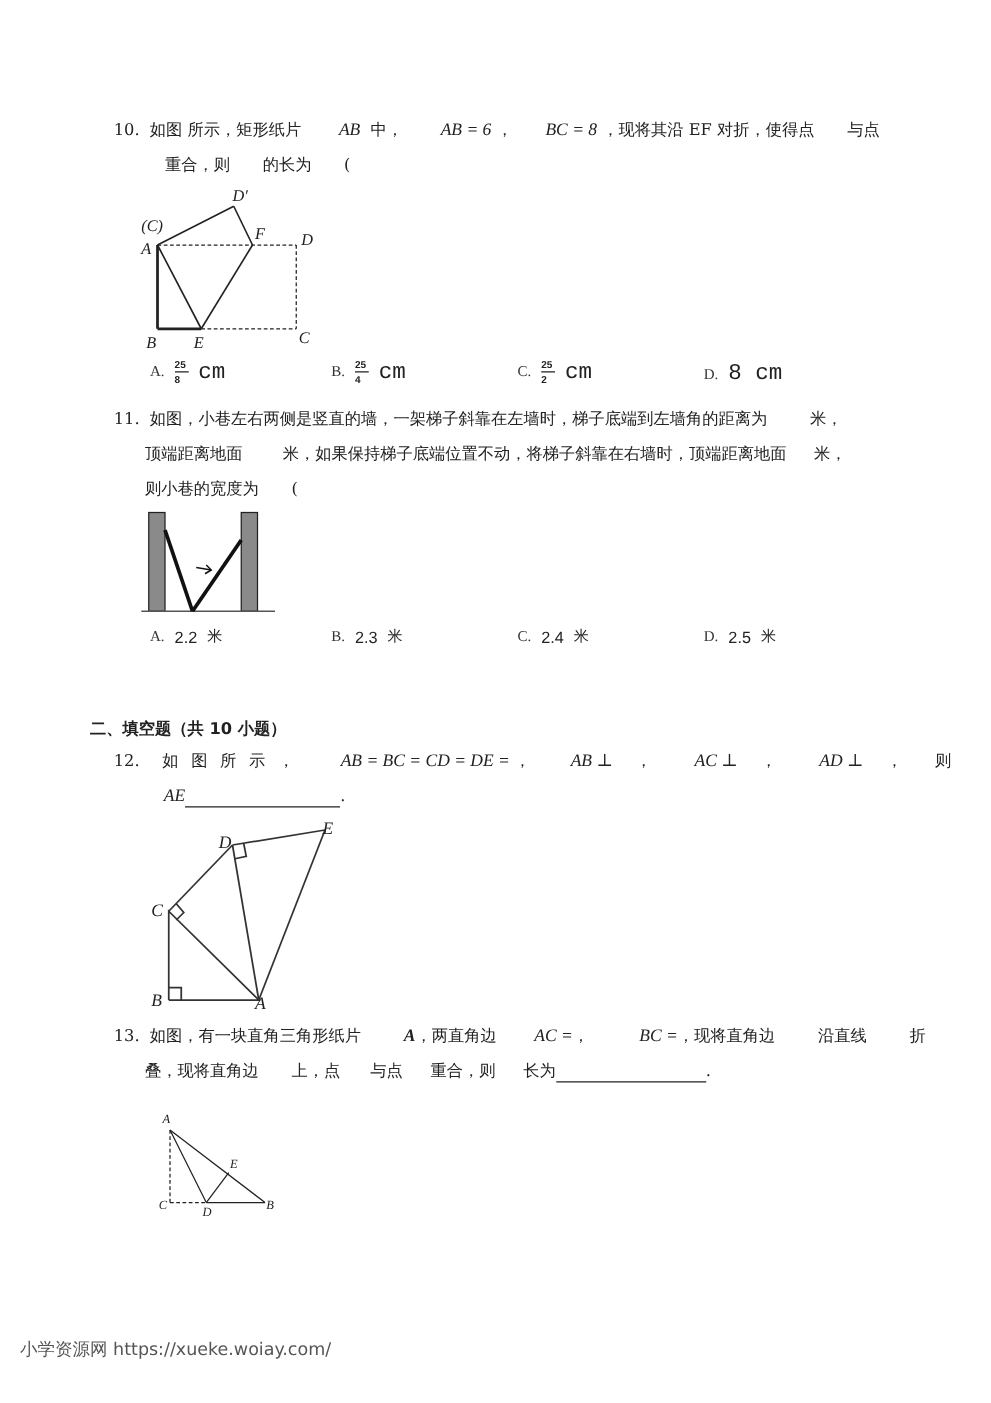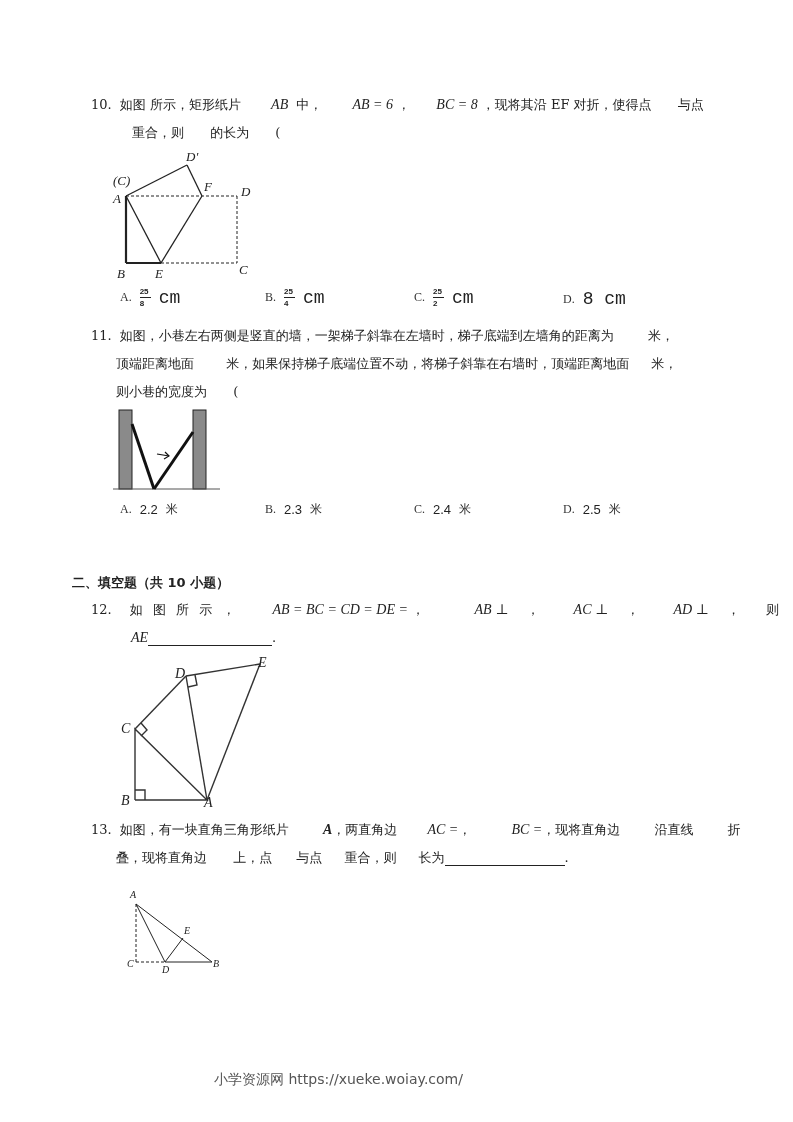--- a/index.html
+++ b/index.html
@@ -10,21 +10,21 @@
   .num { font-family: "Liberation Sans", "DejaVu Sans", sans-serif; font-size: 13px; }
   .opt { position: absolute; font-size: 12px; white-space: nowrap; display: flex; align-items: center; gap: 8px; }
   .opt .letter { font-family: "Liberation Serif", serif; font-size: 12px; color: #333; }
   .frac { display: inline-flex; flex-direction: column; align-items: flex-start; font-family: "Liberation Sans", sans-serif; font-size: 8px; font-weight: bold; line-height: 9px; }
   .frac .bar { width: 11px; border-top: 1px solid #222; margin: 1px 0; }
   .unit { font-family: Liberation Mono, monospace; font-size: 18px; }
   .section { position: absolute; font-size: 13px; font-weight: bold; font-family: "DejaVu Sans", sans-serif; }
   .blank { display: inline-block; border-bottom: 1px solid #222; height: 14px; vertical-align: bottom; }
   svg { position: absolute; overflow: visible; }
   svg text { font-family: "Liberation Serif", serif; font-style: italic; fill: #222; }
-  .footer { position: absolute; left: 2px; width: 673px; top: 1071px; text-align: center;
+  .footer { position: absolute; left: 16px; width: 673px; top: 1071px; text-align: left;
             font-family: "DejaVu Sans", sans-serif; font-size: 14px; color: #555; }
 </style>
 </head>
 <body>
 
 <div class="line" style="left:91px; top:97px;">
   <span>10.</span>
   <span style="margin-left:4px">如图 所示，矩形纸片</span>
   <span class="math" style="margin-left:26px">AB</span>
   <span style="margin-left:4px">中，</span>
@@ -142,21 +142,21 @@
   <span>米</span>
 </div>
 
 <div class="section" style="left:72px; top:574px;">二、填空题（共 10 小题）</div>
 
 <div class="line" style="left:91px; top:602px;">
   <span>12.</span>
   <span style="margin-left:14px; letter-spacing:3px">如 图 所 示 ，</span>
   <span class="math" style="margin-left:30px">AB = BC = CD = DE = </span>
   <span>，</span>
-  <span class="math" style="margin-left:46px">AB ⊥</span>
+  <span class="math" style="margin-left:28px">AB ⊥</span>
   <span style="margin-left:14px">，</span>
   <span class="math" style="margin-left:30px">AC ⊥</span>
   <span style="margin-left:14px">，</span>
   <span class="math" style="margin-left:30px">AD ⊥</span>
   <span style="margin-left:14px">，</span>
   <span style="margin-left:22px">则</span>
 </div>
 <div class="line" style="left:131px; top:630px;text-align:center;">
   <span class="math">AE</span><span class="blank" style="width:124px"></span><span>.</span>
 </div>

